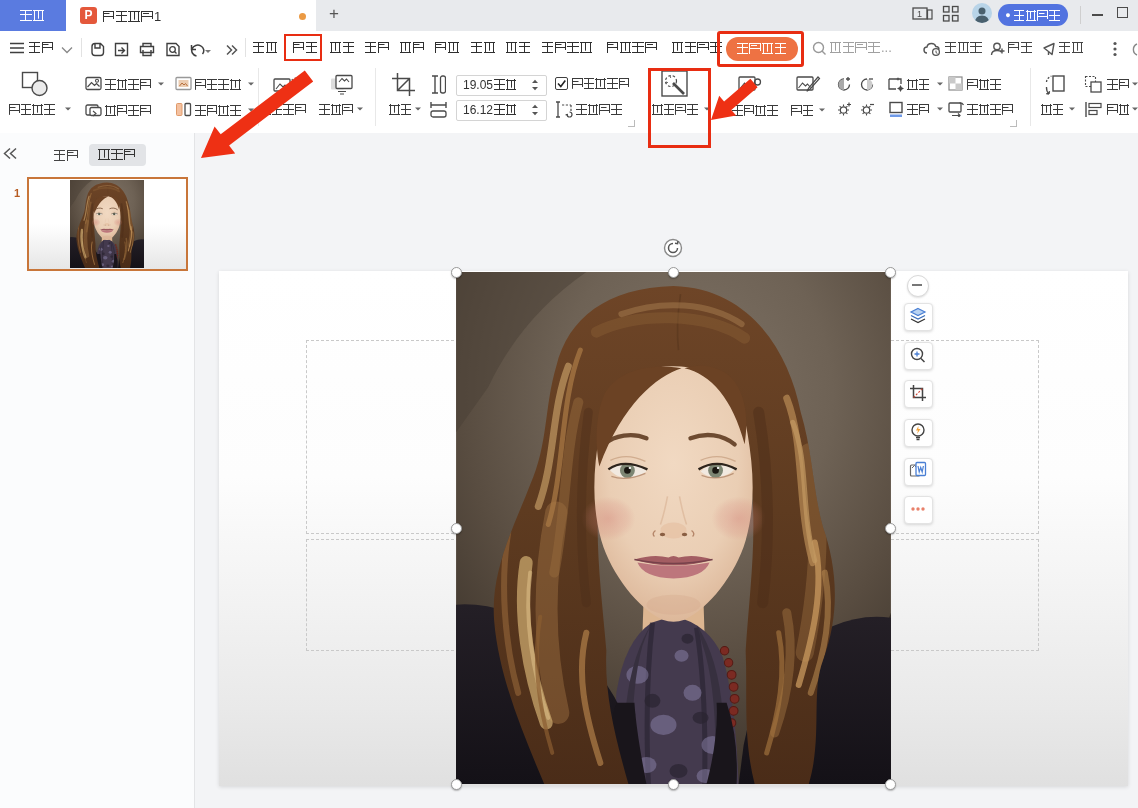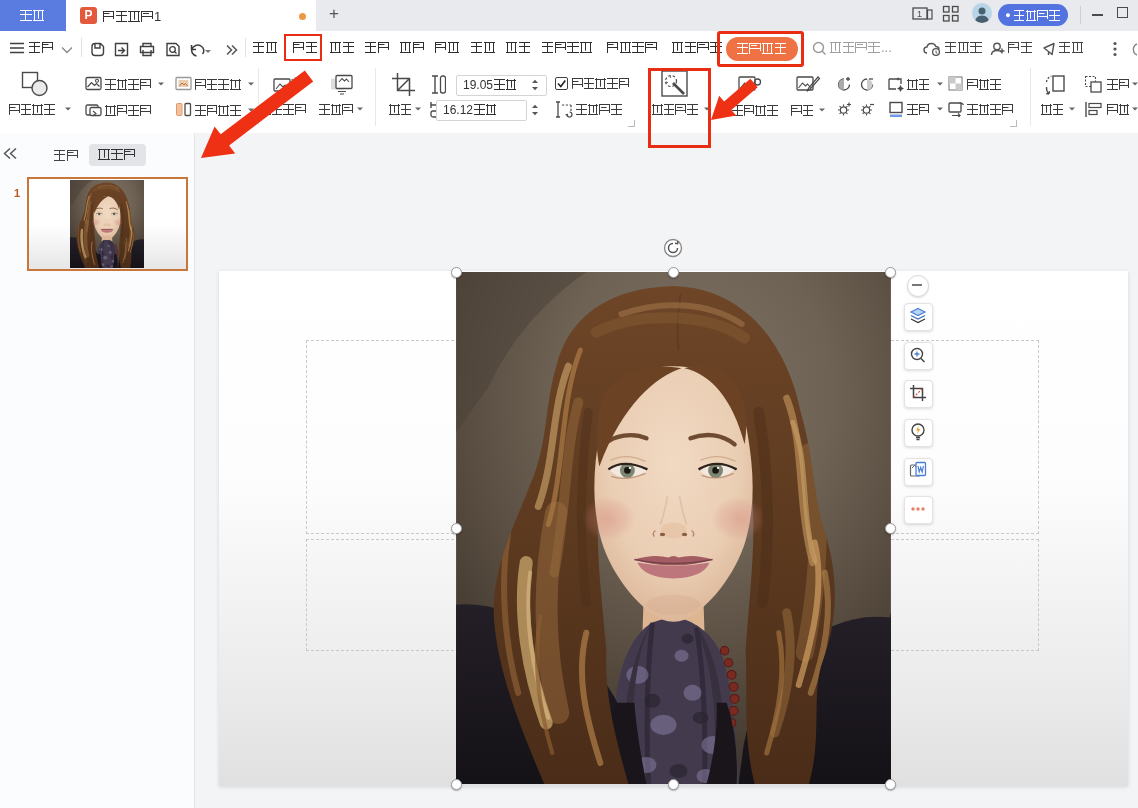--- a/index.html
+++ b/index.html
@@ -250,21 +250,21 @@
   </svg>
 <svg class="abs" style="left:430px;top:101px" width="17" height="17">
     <path d="M1,1 v6 M1,4 h15 M16,1 v6" stroke="#4a4a4a" stroke-width="1.4" fill="none"></path>
     <rect x="1" y="10" width="15" height="6" rx="2" fill="none" stroke="#4a4a4a" stroke-width="1.3"></rect>
   </svg>
 <div class="spin" style="left:456px;top:75px"><span style="margin-left:6px;line-height:19px">19.05<span class="g" style="margin-left:1px"></span><span class="g2"></span></span></div>
 <svg class="abs" style="left:531px;top:79px" width="8" height="12">
     <path d="M1,4 l3,-3.2 3,3.2" fill="#555"></path>
     <path d="M1,8 l3,3.2 3,-3.2" fill="#555"></path>
   </svg>
-<div class="spin" style="left:436px;top:100px"><span style="margin-left:6px;line-height:19px">16.12<span class="g" style="margin-left:1px"></span><span class="g2"></span></span></div>
+<div class="spin" style="left:456px;top:100px"><span style="margin-left:6px;line-height:19px">16.12<span class="g" style="margin-left:1px"></span><span class="g2"></span></span></div>
 <svg class="abs" style="left:531px;top:104px" width="8" height="12">
     <path d="M1,4 l3,-3.2 3,3.2" fill="#555"></path>
     <path d="M1,8 l3,3.2 3,-3.2" fill="#555"></path>
   </svg>
 <div class="abs" style="left:555px;top:77px;width:11px;height:11px;border:1.5px solid #3f3f3f;border-radius:2px;background:#fff"></div>
 <svg class="abs" style="left:557px;top:79px" width="10" height="9">
     <path d="M1,4.5 l2.8,3 4.5,-6" fill="none" stroke="#222" stroke-width="1.6"></path>
   </svg>
 <div class="rlabel" style="left:572px;top:77px"><span class="g3"></span><span class="g"></span><span class="g2"></span><span class="g"></span><span class="g3"></span></div>
 <svg class="abs" style="left:554px;top:101px" width="19" height="17">

